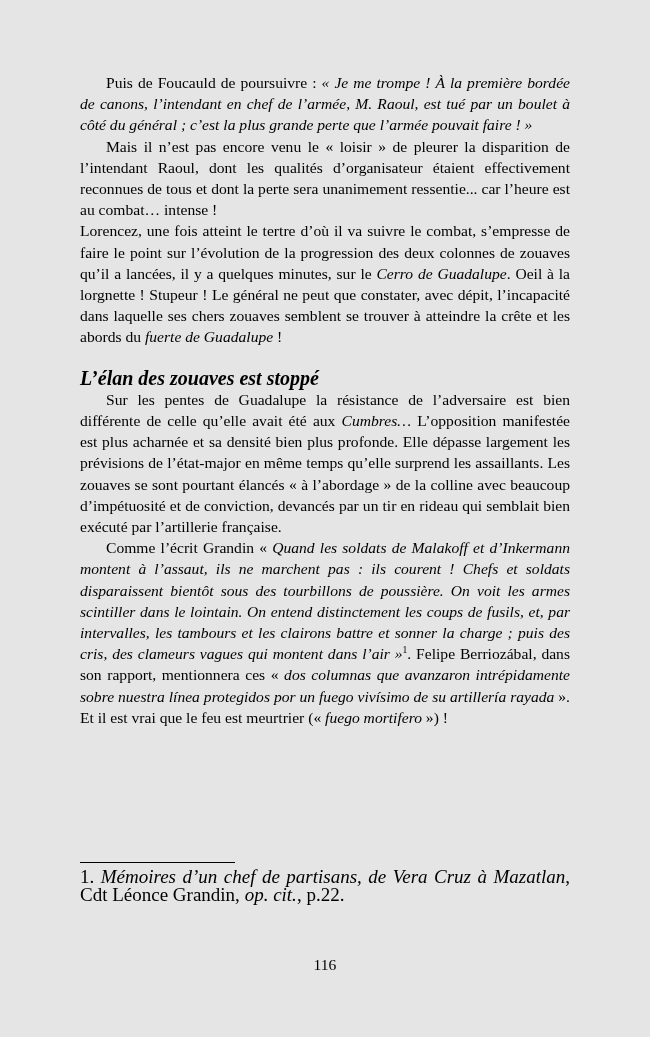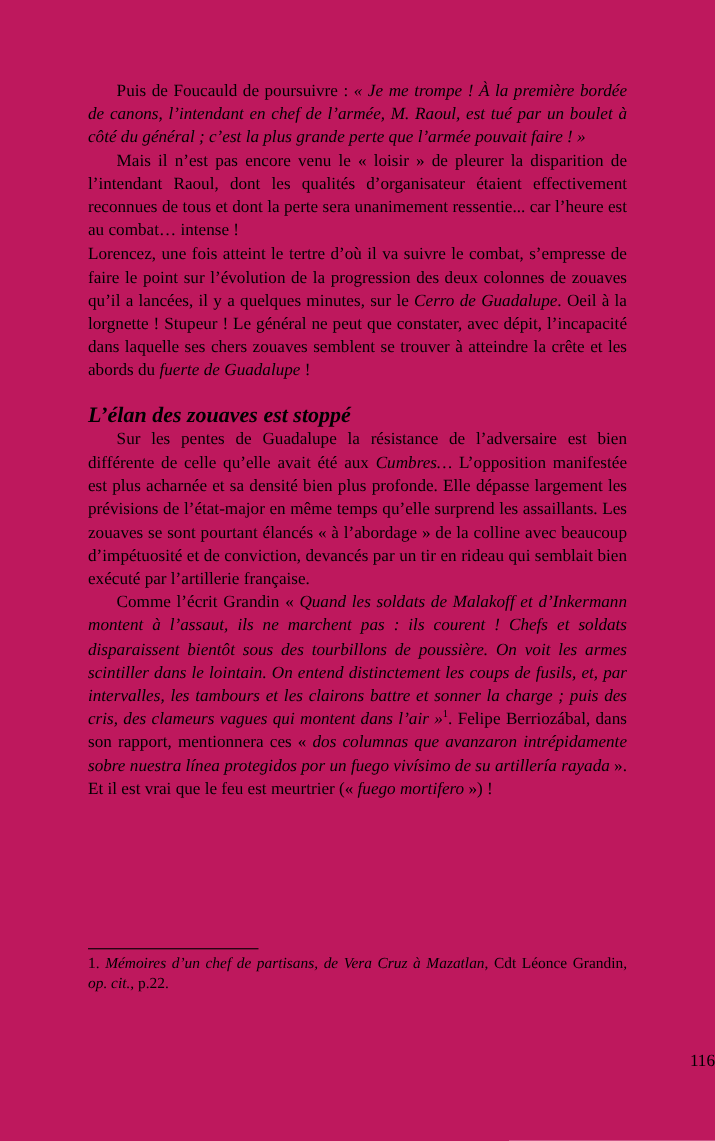--- a/index.html
+++ b/index.html
@@ -15,21 +15,21 @@
     font-family: "Liberation Serif", "DejaVu Serif", serif;
     color: #000000;
     overflow: hidden;
   }
   .page {
     position: absolute;
     left: 0;
     top: 0;
     width: 650px;
     height: 1037px;
-    background: #be185d;
+    background: #e5e5e5;
   }
   .text-column {
     position: absolute;
     left: 80px;
     top: 72px;
     width: 490px;
   }
   p.body-par {
     margin: 0;
     font-size: 15.6px;
@@ -68,32 +68,32 @@
     width: 490px;
   }
   .footnote-rule {
     width: 155px;
     height: 0;
     border-top: 1px solid #000000;
     margin: 0 0 5px 0;
   }
   p.footnote {
     margin: 0;
-    font-size: 14px;
+    font-size: 19px;
     line-height: 18.4px;
     text-align: justify;
     text-indent: 0;
     font-family: Liberation Serif, serif;
   }
   .page-number {
     position: absolute;
     left: 0;
     top: 955px;
     width: 650px;
-    text-align: right;
+    text-align: center;
     font-size: 15.6px;
     line-height: 20px;
   }
 </style>
 </head>
 <body>
 
 <div class="page">
 
   <div class="text-column">

